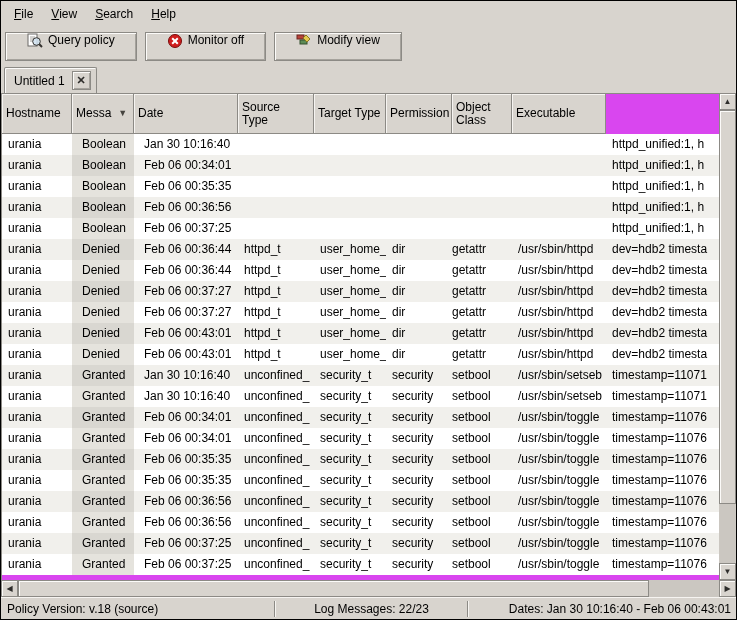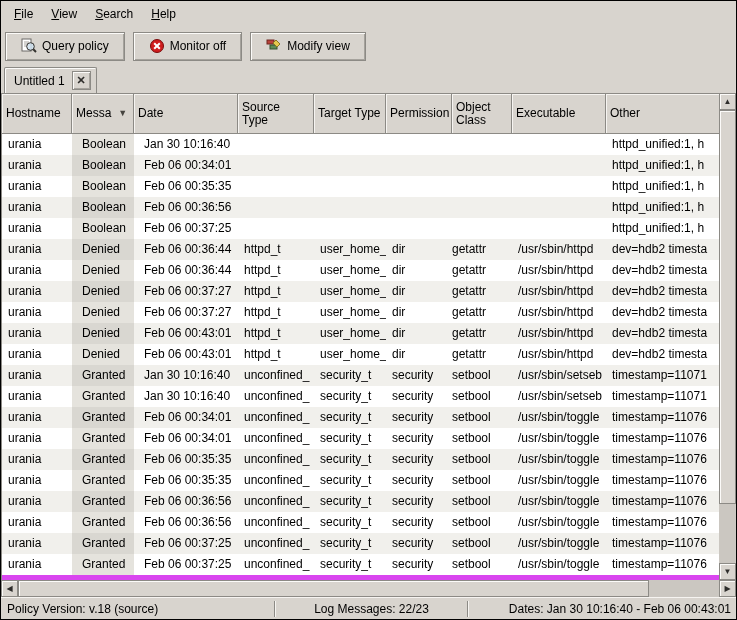--- a/index.html
+++ b/index.html
@@ -7,21 +7,21 @@
   body { font-family:"Liberation Sans", sans-serif; font-size:12px; color:#000; background:#fff; }
   .window { width:737px; height:620px; border:1px solid #000; background:#d8d4ce; display:flex; flex-direction:column; overflow:hidden; }
 
   
   .menubar { height:26px; display:flex; align-items:center; padding:12px 4px; flex:none; }
   .menu-item { padding:4px 9px; cursor:default; }
   .menu-item u { text-decoration:underline; }
 
   
   .toolbar { height:38px; display:flex; align-items:center; padding:2px 4px; gap:8px; flex:none; }
-  .tbtn { display:flex; align-items:center; gap:5px; height:29px; padding:0 15px; background:#d8d4ce;
+  .tbtn { display:flex; gap:5px; height:29px; padding:0 21px; background:#d8d4ce;
           border:1px solid #8c8a85; box-shadow:inset 1px 1px 0 #fcfbf9, inset -1px -1px 0 #a5a29c; cursor:default; }
   .tbtn svg { flex:none; }
 
   
   .tabbar { height:28px; display:flex; align-items:flex-end; padding:2px 2px 0 3px; flex:none; }
   .tab { display:flex; align-items:center; gap:7px; height:26px; padding:0 5px 0 9px; background:#d8d4ce;
          border:1px solid #8c8a85; border-bottom:none; border-radius:2px 2px 0 0;
          box-shadow:inset 1px 1px 0 #fcfbf9; }
   .tab-close { width:19px; height:19px; display:flex; align-items:center; justify-content:center;
                background:#d8d4ce; border:1px solid #8c8a85; box-shadow:inset 1px 1px 0 #fcfbf9, inset -1px -1px 0 #a5a29c;
@@ -137,23 +137,20 @@
           </div>
           <div class="th" style="width: 66px;">
             <span>Permission</span>
           </div>
           <div class="th" style="width: 60px;">
             <span>Object Class</span>
           </div>
           <div class="th" style="width: 94px;">
             <span>Executable</span>
           </div>
-          <div class="th" style="width: 130px;">
-            <span>Other</span>
-          </div>
         </div>
       <div>
           <div class="tr even">
             <div class="td col0" style="width: 70px;">urania</div>
             <div class="td col1 sortcol" style="width: 62px;">Boolean</div>
             <div class="td col2" style="width: 104px;">Jan 30 10:16:40</div>
             <div class="td col3" style="width: 76px;"></div>
             <div class="td col4" style="width: 72px;"></div>
             <div class="td col5" style="width: 60px;"></div>
             <div class="td col6" style="width: 66px;"></div>

